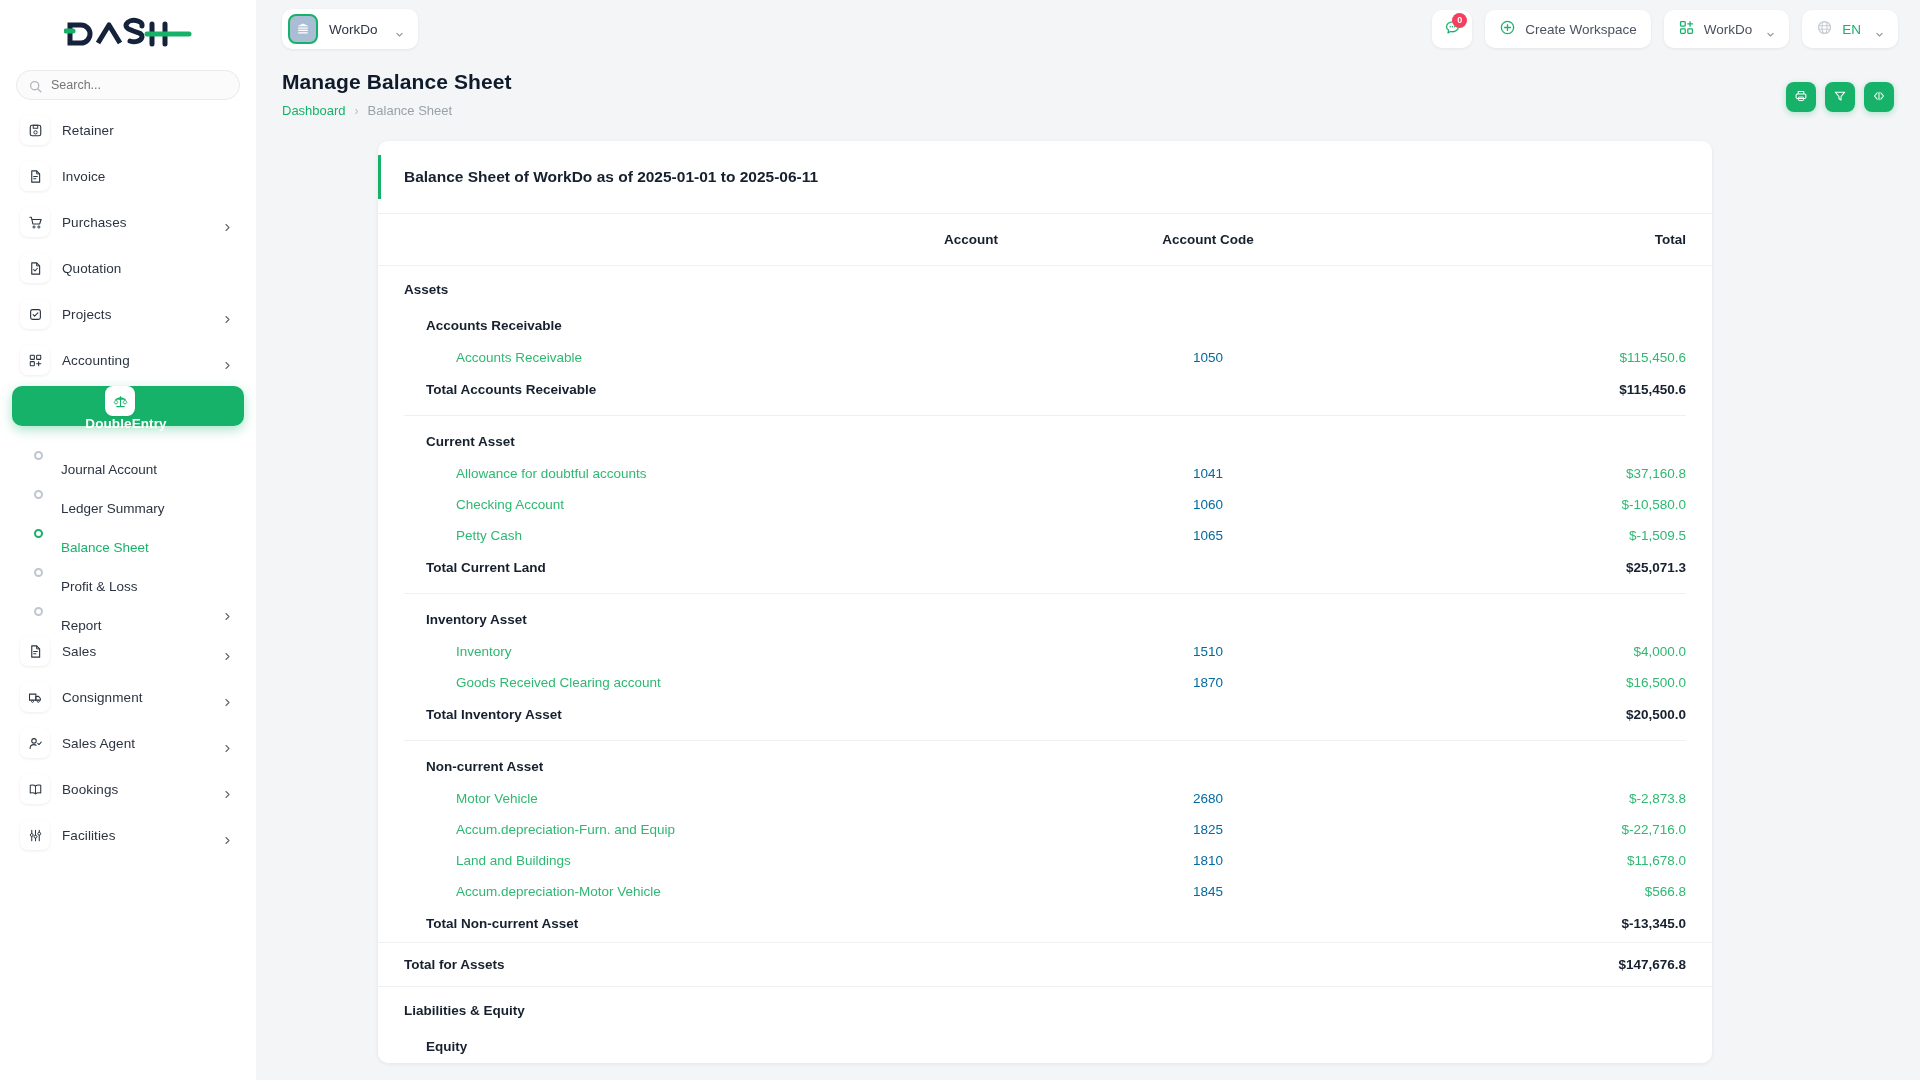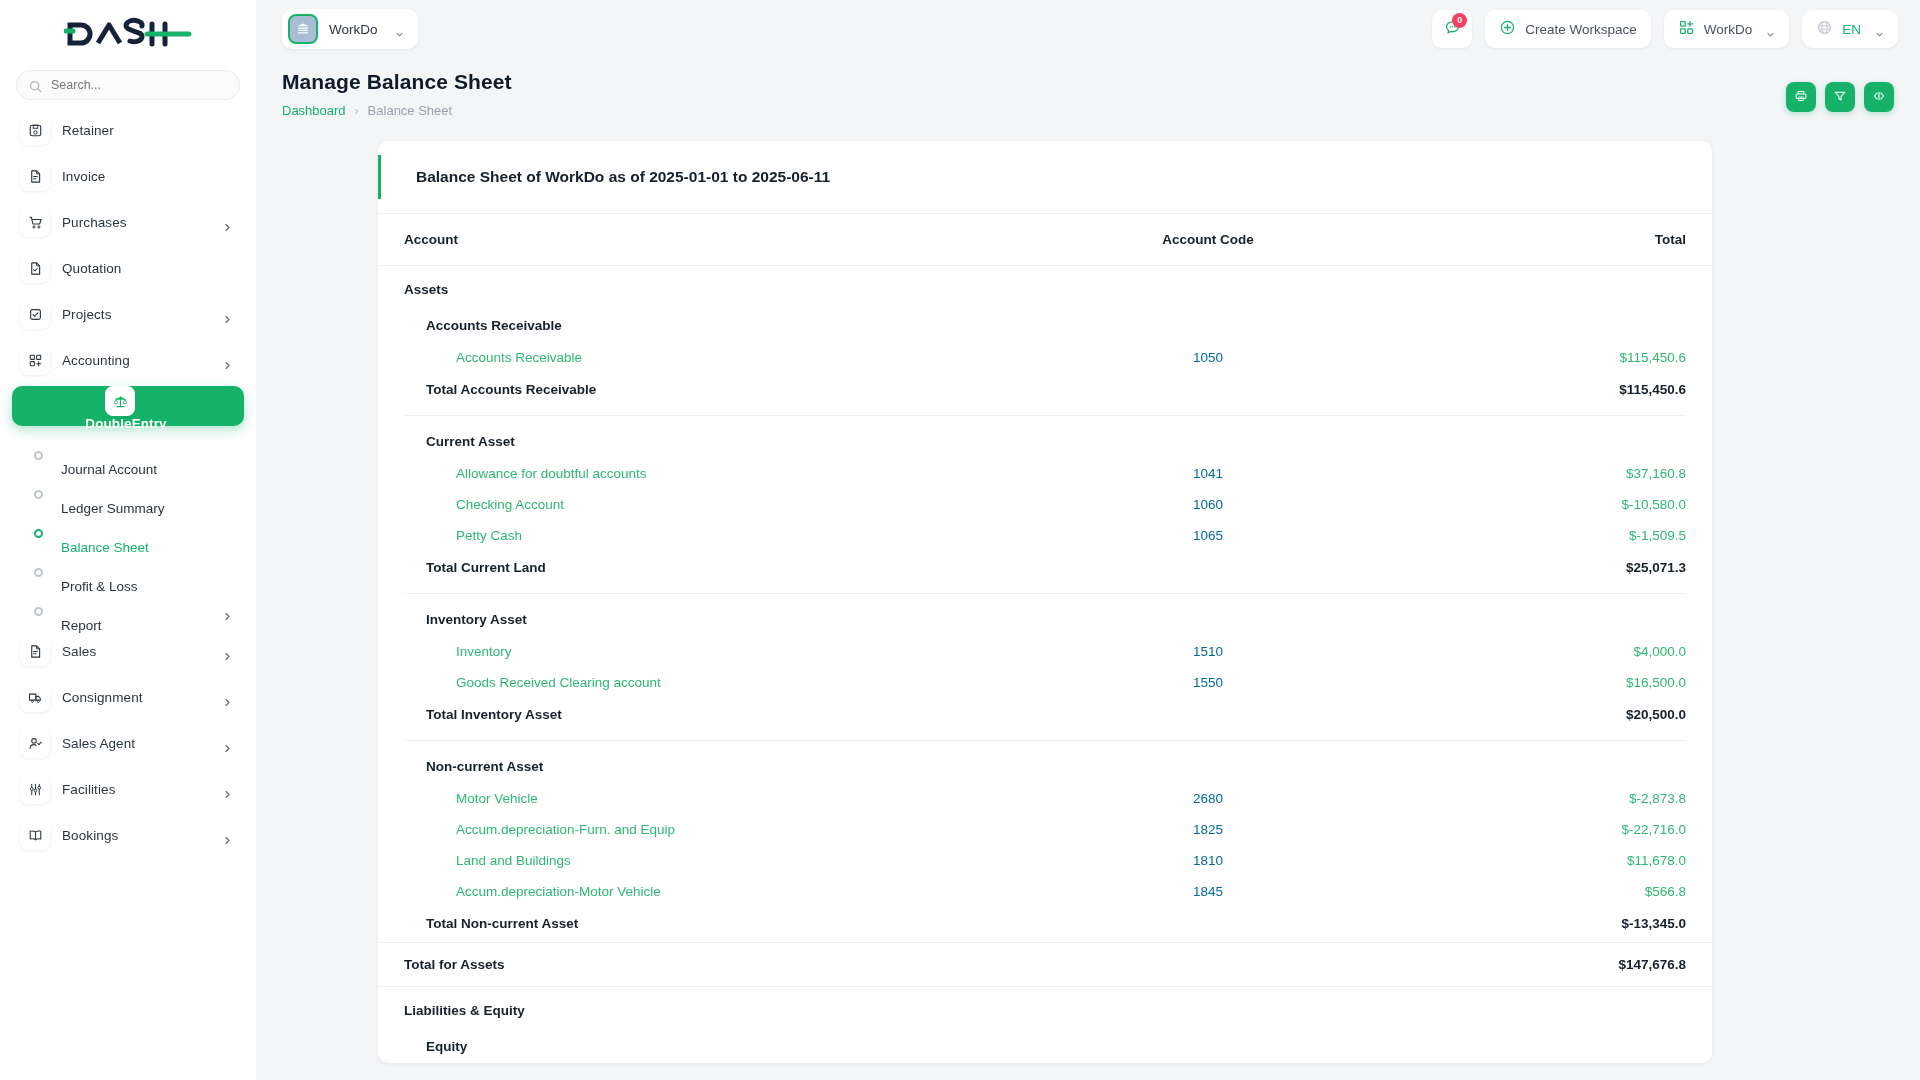--- a/index.html
+++ b/index.html
@@ -162,38 +162,38 @@
     background: #ffffff;
     border-radius: 10px;
     box-shadow: 0 1px 4px rgba(18,25,38,.07);
     overflow: hidden;
     max-width: 1334px;
     margin-left: 96px;
   }
   .card-header {
     height: 73px;
     display: flex; align-items: center;
-    padding-left: 38px;
+    padding-left: 26px;
     border-bottom: 1px solid #eef0f3;
     position: relative;
   }
   .card-header::before {
     content: ""; position: absolute; left: 0; top: 14px;
     width: 3px; height: 44px; background: #17b26a;
   }
   .card-title { font-size: 15.5px; font-weight: 700; color: #16202e; }
 
   table.bs { width: 100%; border-collapse: collapse; table-layout: fixed; }
   table.bs col.c-acct { width: 620px; }
   table.bs col.c-code { width: 420px; }
   table.bs col.c-total { width: auto; }
 
   table.bs th {
     font-size: 13.5px; font-weight: 700; color: #16202e;
-    padding: 18px 0 18px 0; text-align: left;
+    padding: 18px 0 18px 0; text-align: right;
     border-bottom: 1px solid #eef0f3;
   }
   table.bs th.th-acct { padding-left: 26px; }
   table.bs th.th-code { text-align: center; }
   table.bs th.th-total { text-align: right; padding-right: 26px; }
 
   table.bs td { font-size: 13.5px; padding: 0; vertical-align: middle; }
   tr.r-section td { padding: 16px 0 10px 0; }
   tr.r-section td.c1 { padding-left: 26px; font-weight: 700; color: #16202e; font-size: 13.5px; }
 
@@ -421,42 +421,42 @@
         <span class="chev">
           <svg viewBox="0 0 12 12">
               <path d="M4 2 L8 6 L4 10" fill="none" stroke="#2b3440" stroke-width="1.5" stroke-linecap="round" stroke-linejoin="round"></path>
             </svg>
         </span>
       </div>
 
       <div class="nav-item">
         <span class="ico-box">
           <svg viewBox="0 0 20 20">
+              <path d="M10 5.5C8.5 4 6 3.8 3 4.3v10.4c3-.5 5.5-.3 7 1.2 1.5-1.5 4-1.7 7-1.2V4.3c-3-.5-5.5-.3-7 1.2z" fill="none" stroke="#2b3440" stroke-width="1.4" stroke-linejoin="round"></path>
+              <path d="M10 5.5v10.4" stroke="#2b3440" stroke-width="1.3"></path>
+            </svg>
+        </span>
+        <span class="nav-label">Bookings</span>
+        <span class="chev">
+          <svg viewBox="0 0 12 12">
+              <path d="M4 2 L8 6 L4 10" fill="none" stroke="#2b3440" stroke-width="1.5" stroke-linecap="round" stroke-linejoin="round"></path>
+            </svg>
+        </span>
+      </div>
+
+      <div class="nav-item">
+        <span class="ico-box">
+          <svg viewBox="0 0 20 20">
               <path d="M5 3v4.2M5 11.6V17M10 3v6.4M10 13.8V17M15 3v2.4M15 9.8V17" stroke="#2b3440" stroke-width="1.4" stroke-linecap="round"></path>
               <circle cx="5" cy="9.4" r="1.9" fill="none" stroke="#2b3440" stroke-width="1.3"></circle>
               <circle cx="10" cy="11.6" r="1.9" fill="none" stroke="#2b3440" stroke-width="1.3"></circle>
               <circle cx="15" cy="7.6" r="1.9" fill="none" stroke="#2b3440" stroke-width="1.3"></circle>
             </svg>
         </span>
         <span class="nav-label">Facilities</span>
-        <span class="chev">
-          <svg viewBox="0 0 12 12">
-              <path d="M4 2 L8 6 L4 10" fill="none" stroke="#2b3440" stroke-width="1.5" stroke-linecap="round" stroke-linejoin="round"></path>
-            </svg>
-        </span>
-      </div>
-
-      <div class="nav-item">
-        <span class="ico-box">
-          <svg viewBox="0 0 20 20">
-              <path d="M10 5.5C8.5 4 6 3.8 3 4.3v10.4c3-.5 5.5-.3 7 1.2 1.5-1.5 4-1.7 7-1.2V4.3c-3-.5-5.5-.3-7 1.2z" fill="none" stroke="#2b3440" stroke-width="1.4" stroke-linejoin="round"></path>
-              <path d="M10 5.5v10.4" stroke="#2b3440" stroke-width="1.3"></path>
-            </svg>
-        </span>
-        <span class="nav-label">Bookings</span>
         <span class="chev">
           <svg viewBox="0 0 12 12">
               <path d="M4 2 L8 6 L4 10" fill="none" stroke="#2b3440" stroke-width="1.5" stroke-linecap="round" stroke-linejoin="round"></path>
             </svg>
         </span>
       </div>
     </nav>
   </aside>
 
   <section class="main">
@@ -651,21 +651,21 @@
                 <td class="c2"></td>
                 <td class="c3"></td>
               </tr>
               <tr class="r-line">
                 <td class="c1">Inventory</td>
                 <td class="c2">1510</td>
                 <td class="c3">$4,000.0</td>
               </tr>
               <tr class="r-line">
                 <td class="c1">Goods Received Clearing account</td>
-                <td class="c2">1550</td>
+                <td class="c2">1870</td>
                 <td class="c3">$16,500.0</td>
               </tr>
               <tr class="r-total">
                 <td class="c1">Total Inventory Asset</td>
                 <td class="c2"></td>
                 <td class="c3">$20,500.0</td>
               </tr>
               <tr class="r-divider">
                 <td colspan="3">
                   <div></div>

